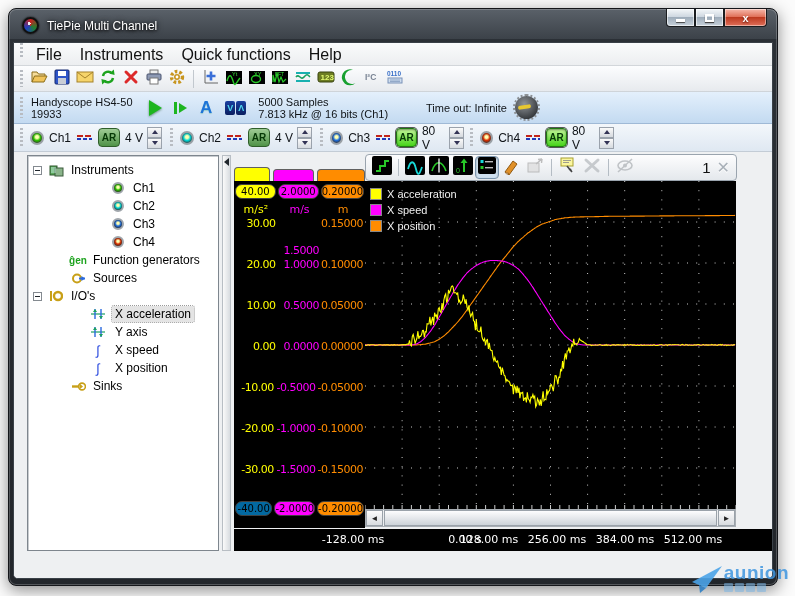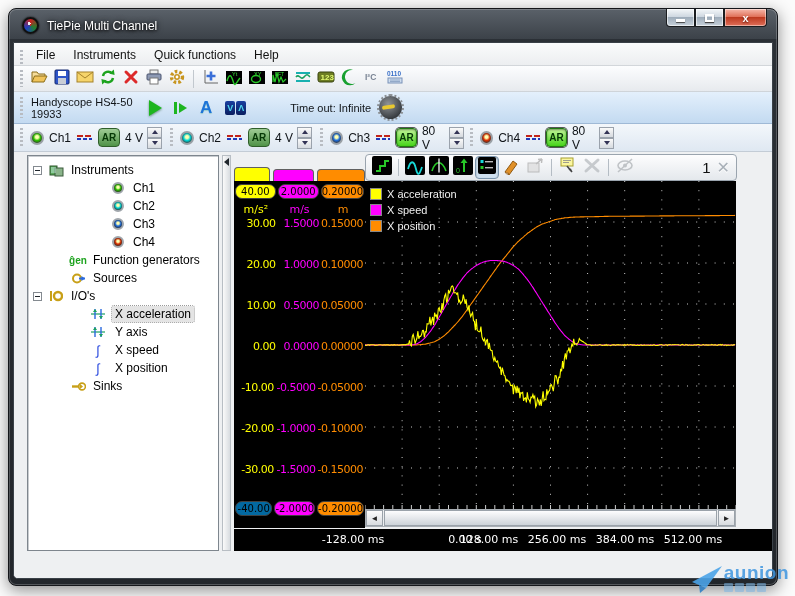--- a/index.html
+++ b/index.html
@@ -30,21 +30,21 @@
     box-shadow:inset 0 0 0 1px rgba(255,255,255,.45); }
   .glyph-min { width:9px; height:3px; background:#fff; box-shadow:0 1px 1px #444; margin-top:6px; }
   .glyph-max { width:9px; height:8px; border:2px solid #fff; box-shadow:0 1px 1px #444; }
   .glyph-close { color:#fff; font-weight:bold; font-size:11px; text-shadow:0 1px 2px #601000; }
 
   .client { position:absolute; left:4px; right:4px; top:33px; bottom:6px;
     background:#eef0f2; border:1px solid #3a4148; border-radius:0 0 5px 5px; overflow:hidden; }
 
   
   .menubar { height:23px; background:linear-gradient(#fafbfc,#eceef0); border-bottom:1px solid #d2d6da;
-    display:flex; align-items:flex-end; font-size:12px; color:#111; }
+    display:flex; align-items:flex-start; font-size:16px; color:#111; }
   .grip { width:5px; height:70%; margin:0 4px 0 6px;
     background:repeating-linear-gradient(#b8bcc2 0 2px, transparent 2px 4px); width:3px; }
   .menu-item { padding:3px 9px; cursor:default; }
 
   .toolbar { height:26px; background:linear-gradient(#fcfdfe,#e7eaee); border-bottom:1px solid #cfd4d9;
     display:flex; align-items:center; }
   .tbtn { width:23px; height:22px; display:flex; align-items:center; justify-content:center; border-radius:3px; }
   .tsep { width:1px; height:18px; background:#c2c8ce; margin:0 5px; }
 
   .instrbar { height:32px; background:linear-gradient(#e4f0fc,#c3daf1); border-bottom:1px solid #9fb9d6;
@@ -294,20 +294,24 @@
       <div class="play-tri"></div>
       <div class="oneshot">
         <span class="bar"></span>
           <span class="tri"></span>
       </div>
       <div class="auto-a">A</div>
       <div class="va-icon">
           <span>V</span>
           <span>Λ</span>
         </div>
+      <div class="two-line" style="margin-left:6px;">
+        <div>5000 Samples</div>
+        <div>7.813 kHz @ 16 bits (Ch1)</div>
+      </div>
       <div style="margin-left:38px;">Time out: Infinite</div>
       <div class="knob"></div>
     </div>
 
     <div class="chbar">
 
     <div class="chgroup" style="width: 150px;">
           <div class="grip"></div>
           <div class="led" style="background: radial-gradient(circle at 50% 40%, rgb(255, 255, 176) 0px, rgb(255, 255, 176) 18%, rgb(46, 198, 0) 45%, rgb(48, 48, 48) 95%); margin: 0px 5px 0px 3px;"></div>
           <span>Ch1</span>
@@ -583,21 +587,21 @@
               <div class="axis-box" style="background: rgb(255, 0, 255);">2.0000</div>
               <div class="axis-box" style="background: rgb(255, 140, 0);">0.20000</div>
             </div>
             <div class="axis-unitrow" style="top: 22px;">
               <span style="color: rgb(255, 255, 0);">m/s²</span>
               <span style="color: rgb(255, 0, 255);">m/s</span>
               <span style="color: rgb(255, 140, 0);">m</span>
             </div>
             <div class="axis-tickrow" style="top: 36px;">
               <span style="color: rgb(255, 255, 0);">30.00</span>
-              <span style="color: rgb(255, 0, 255);">1.5000</span>
+              <span style="color: rgb(255, 0, 255); margin-top: 27px;">1.5000</span>
               <span style="color: rgb(255, 140, 0);">0.15000</span>
             </div>
             <div class="axis-tickrow" style="top: 77px;">
               <span style="color: rgb(255, 255, 0);">20.00</span>
               <span style="color: rgb(255, 0, 255);">1.0000</span>
               <span style="color: rgb(255, 140, 0);">0.10000</span>
             </div>
             <div class="axis-tickrow" style="top: 118px;">
               <span style="color: rgb(255, 255, 0);">10.00</span>
               <span style="color: rgb(255, 0, 255);">0.5000</span>

